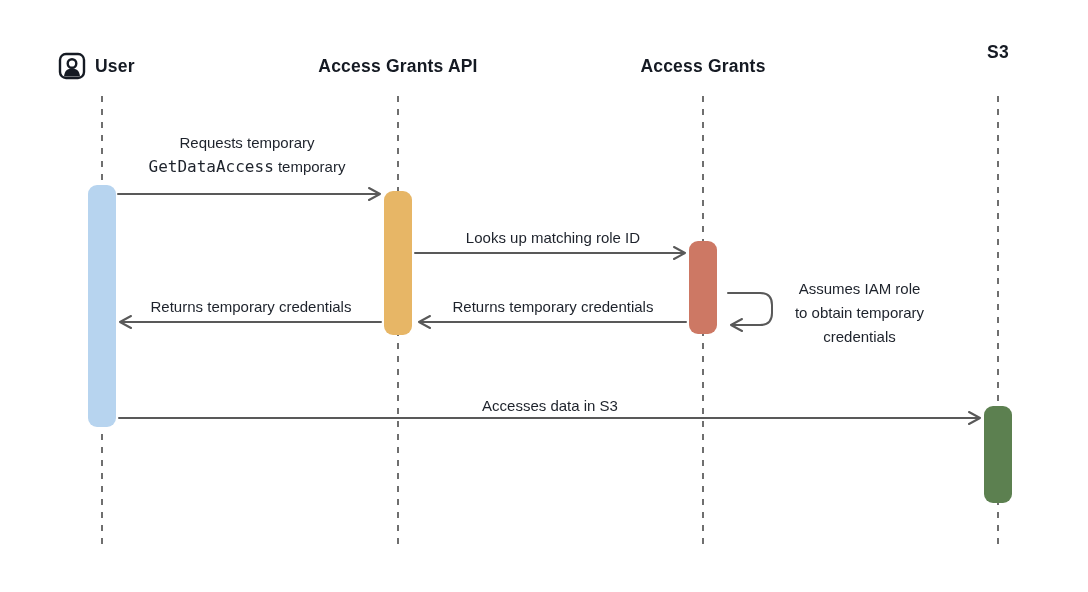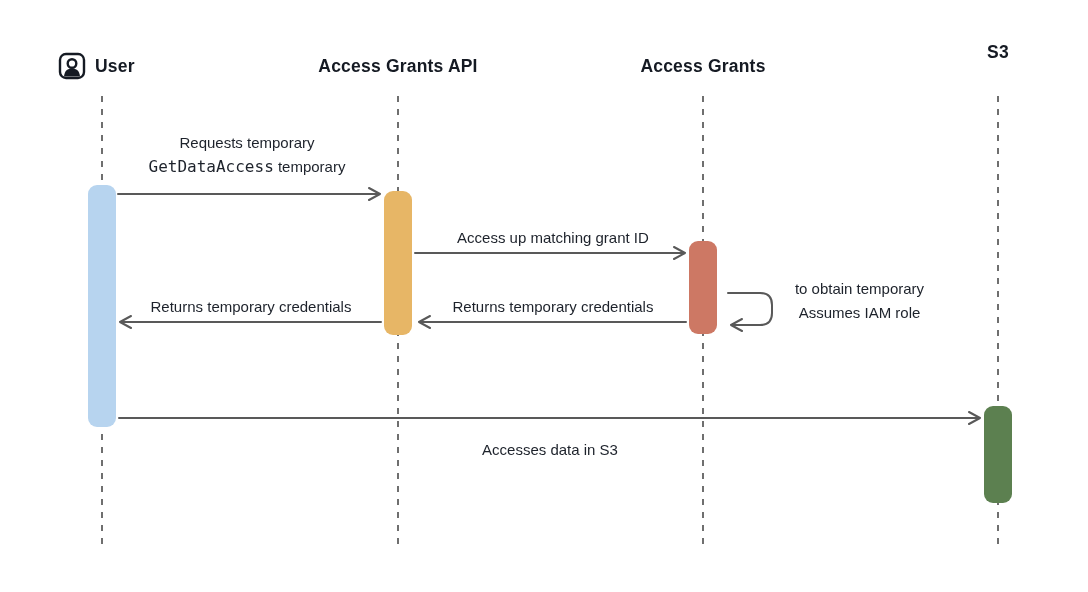--- a/index.html
+++ b/index.html
@@ -95,26 +95,27 @@
 
   <div class="actor-label" style="left:603px; top:56px; width:200px;">Access Grants</div>
   <div class="actor-label" style="left:298px; top:56px; width:200px;">Access Grants API</div>
   <div class="actor-label" style="left:948px; top:42px; width:100px;">S3</div>
 
   <div class="msg" style="left:117px; top:131px; width:260px;">
     <div>Requests temporary</div>
     <div><span class="mono">GetDataAccess</span><span> temporary</span></div>
   </div>
 
-  <div class="msg one-line" style="left:420px; top:228px; width:266px;">Access up matching grant ID</div>
+  <div class="msg one-line" style="left:420px; top:228px; width:266px;">Looks up matching role ID</div>
 
   <div class="msg one-line" style="left:420px; top:297px; width:266px;">Returns temporary credentials</div>
 
   <div class="msg one-line" style="left:118px; top:297px; width:266px;">Returns temporary credentials</div>
 
   <div class="msg" style="left:778px; top:277px; width:163px;">
+    <div>Assumes IAM role</div>
     <div>to obtain temporary</div>
-    <div>Assumes IAM role</div>
+    <div>credentials</div>
   </div>
 
-  <div class="msg one-line" style="left:420px; top:396px; width:260px;margin-top:44px;">Accesses data in S3</div>
+  <div class="msg one-line" style="left:420px; top:396px; width:260px;">Accesses data in S3</div>
 
 </div>
 
 </body></html>

